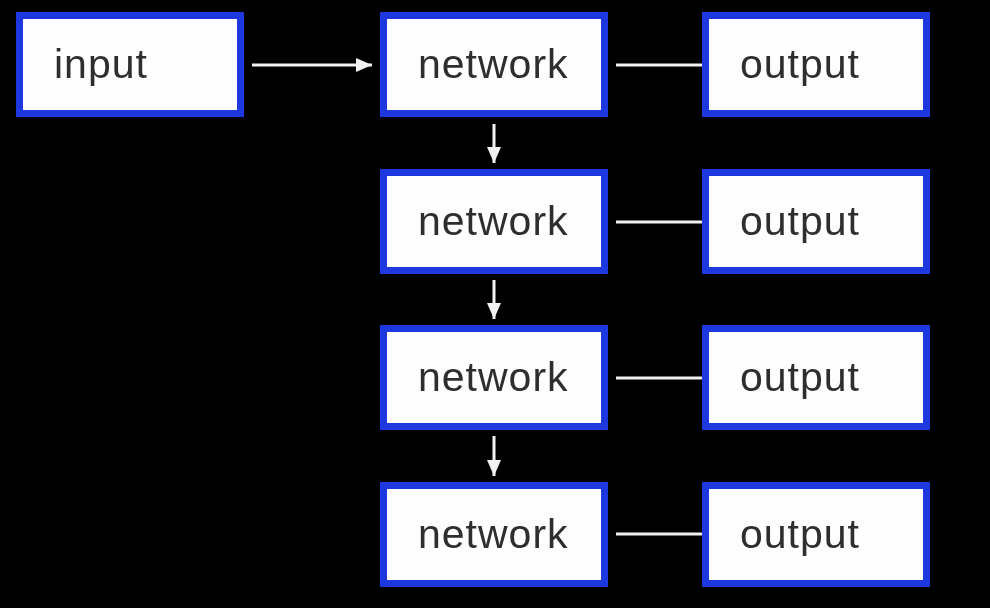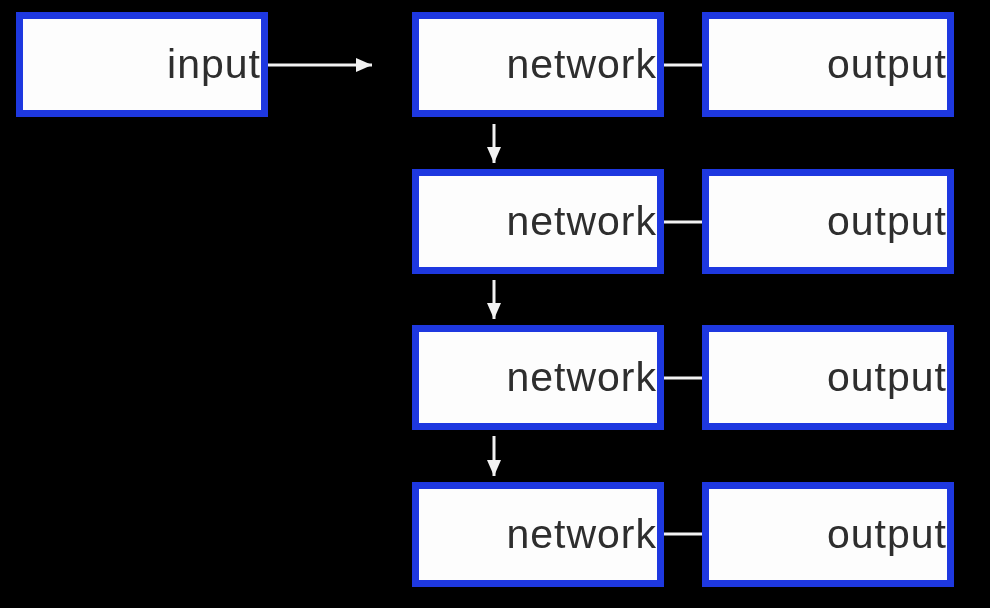--- a/index.html
+++ b/index.html
@@ -20,38 +20,39 @@
     font-family: "Liberation Sans", "DejaVu Sans", sans-serif;
   }
   .arrow-layer {
     position: absolute;
     left: 0; top: 0;
     width: 990px; height: 608px;
   }
   .arrow-layer line { stroke: var(--arrow); stroke-width: 3; }
   .node {
     position: absolute;
-    width: 252px;
+    width: 228px;
     height: 105px;
     background: var(--box-fill);
     border: 7px solid var(--box-border);
     display: flex;
     align-items: center;
-    justify-content: flex-end;
+    justify-content: flex-start;
+    padding-left: 31px;
   }
   .node span {
     font-size: 41px;
     font-weight: 300;
     letter-spacing: 1px;
     color: var(--text);
     line-height: 1;
   }
   
   .col-input   { left: 16px;  }
-  .col-network { left: 380px; margin-left: 32px; }
+  .col-network { left: 380px; }
   .col-output  { left: 702px; }
   
   .row-0 { top: 12px;  }
   .row-1 { top: 169px; }
   .row-2 { top: 325px; }
   .row-3 { top: 482px; }
 </style>
 </head>
 <body>
 

